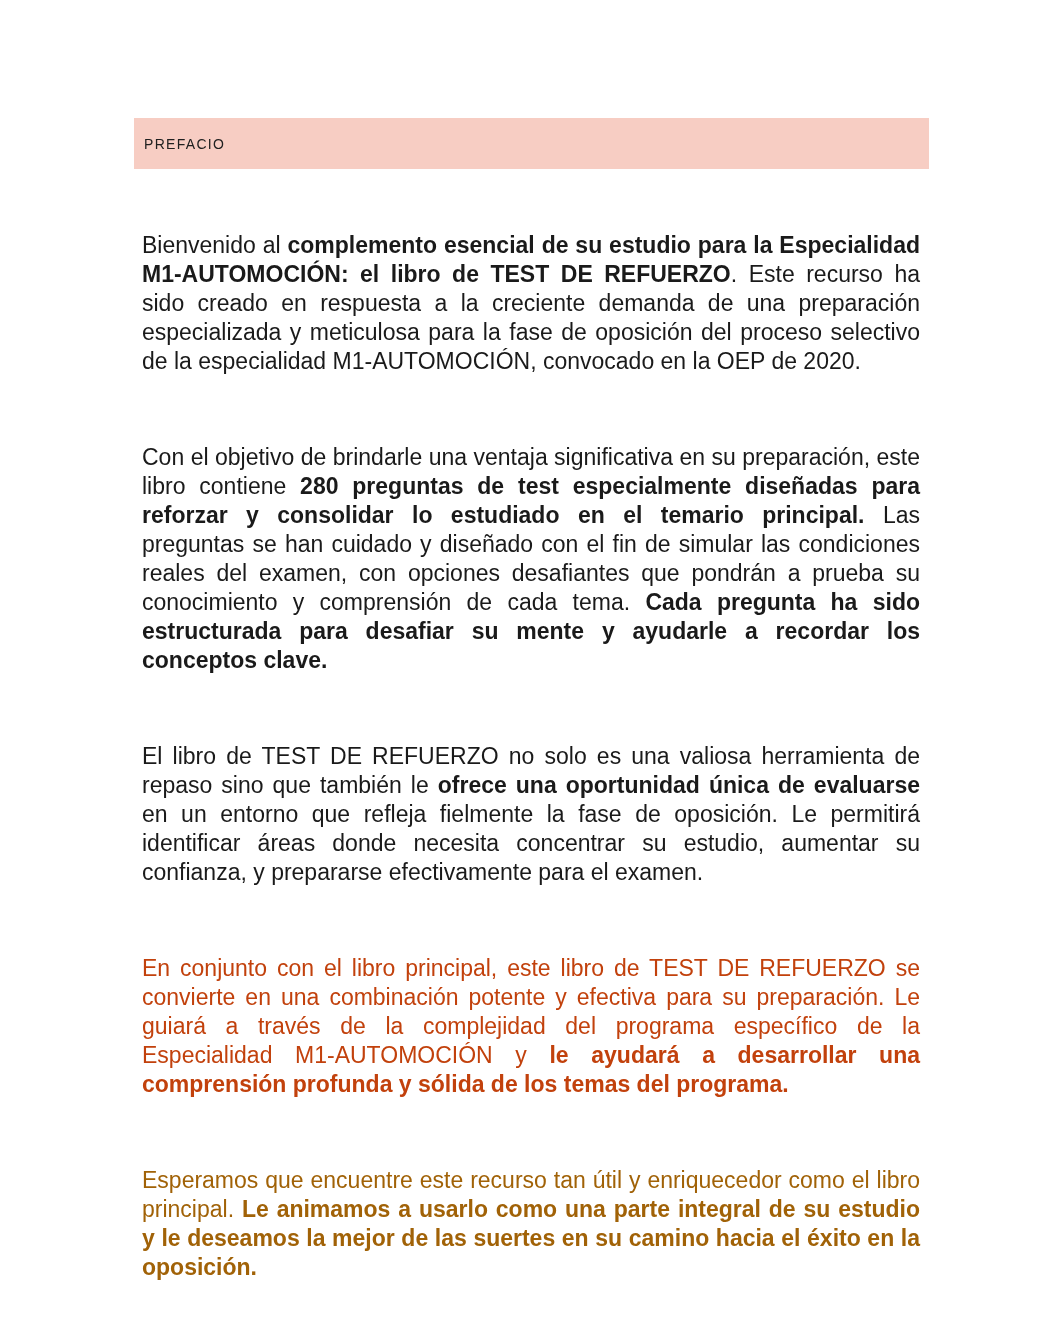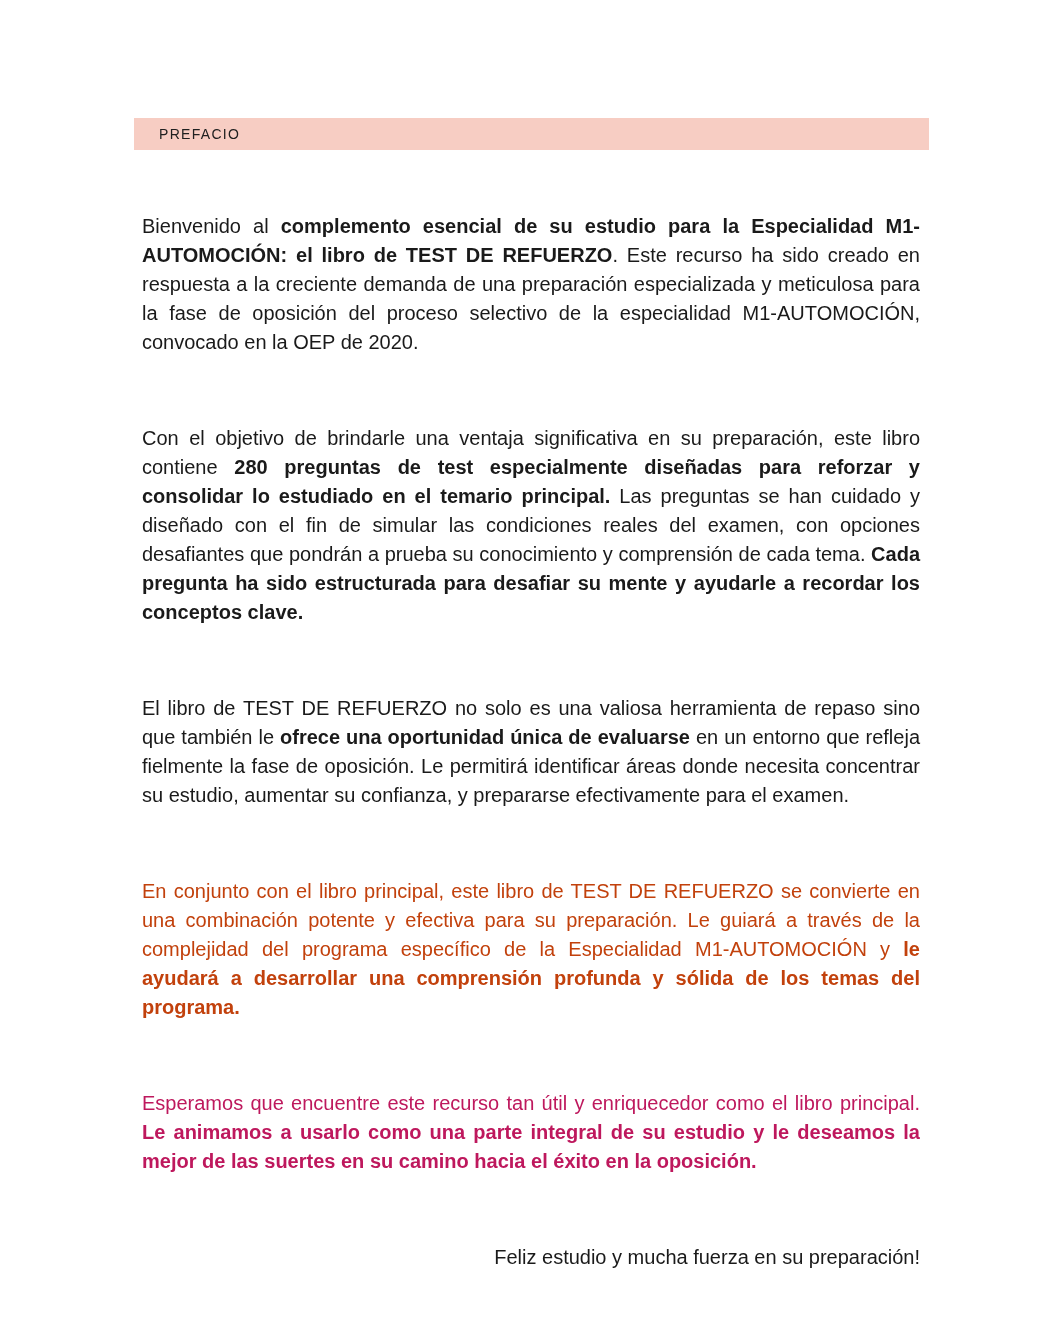--- a/index.html
+++ b/index.html
@@ -16,37 +16,37 @@
     overflow: hidden;
   }
   .page {
     box-sizing: border-box;
     width: 1062px;
     height: 1322px;
     padding: 118px 133px 0 134px;
   }
   .banner {
     box-sizing: border-box;
-    height: 32px;
+    height: 51px;
     background: #f7cdc3;
     display: flex;
     align-items: center;
-    padding: 0 25px;
+    padding: 0 10px;
     margin-bottom: 62px;
   }
   .banner-title {
     font-size: 14px;
     letter-spacing: 1.3px;
     color: #202020;
     font-weight: 400;
   }
   .content p {
     margin: 0 0 67px 0;
     padding: 0 9px 0 8px;
-    font-size: 20px;
+    font-size: 23px;
     line-height: 29px;
     text-align: justify;
     color: #1a1a1a;
   }
   .content p:last-child {
     margin-bottom: 0;
     text-align: right;
   }
   .content b {
     font-weight: 700;
@@ -57,16 +57,16 @@
 
 <div class="page">
   <div class="banner" style="background: rgb(247, 205, 195);">
     <span class="banner-title" style="color: rgb(32, 32, 32);">PREFACIO</span>
   </div>
   <div class="content" id="paragraphs">
       <p style="color: rgb(26, 26, 26);"><span>Bienvenido al </span><b>complemento esencial de su estudio para la Especialidad M1-AUTOMOCIÓN: el libro de TEST DE REFUERZO</b><span>. Este recurso ha sido creado en respuesta a la creciente demanda de una preparación especializada y meticulosa para la fase de oposición del proceso selectivo de la especialidad M1-AUTOMOCIÓN, convocado en la OEP de 2020.</span></p>
       <p style="color: rgb(26, 26, 26);"><span>Con el objetivo de brindarle una ventaja significativa en su preparación, este libro contiene </span><b>280 preguntas de test especialmente diseñadas para reforzar y consolidar lo estudiado en el temario principal.</b><span> Las preguntas se han cuidado y diseñado con el fin de simular las condiciones reales del examen, con opciones desafiantes que pondrán a prueba su conocimiento y comprensión de cada tema. </span><b>Cada pregunta ha sido estructurada para desafiar su mente y ayudarle a recordar los conceptos clave.</b></p>
       <p style="color: rgb(26, 26, 26);"><span>El libro de TEST DE REFUERZO no solo es una valiosa herramienta de repaso sino que también le </span><b>ofrece una oportunidad única de evaluarse</b><span> en un entorno que refleja fielmente la fase de oposición. Le permitirá identificar áreas donde necesita concentrar su estudio, aumentar su confianza, y prepararse efectivamente para el examen.</span></p>
       <p style="color: #c2410c;"><span>En conjunto con el libro principal, este libro de TEST DE REFUERZO se convierte en una combinación potente y efectiva para su preparación. Le guiará a través de la complejidad del programa específico de la Especialidad M1-AUTOMOCIÓN y </span><b>le ayudará a desarrollar una comprensión profunda y sólida de los temas del programa.</b></p>
-      <p style="color: #be185d;"><span>Esperamos que encuentre este recurso tan útil y enriquecedor como el libro principal. </span><b>Le animamos a usarlo como una parte integral de su estudio y le deseamos la mejor de las suertes en su camino hacia el éxito en la oposición.</b></p>
+      <p style="color: #a16207;"><span>Esperamos que encuentre este recurso tan útil y enriquecedor como el libro principal. </span><b>Le animamos a usarlo como una parte integral de su estudio y le deseamos la mejor de las suertes en su camino hacia el éxito en la oposición.</b></p>
       <p style="color: rgb(26, 26, 26);"><span>Feliz estudio y mucha fuerza en su preparación!</span></p>
     </div>
 </div>
 
 </body></html>

